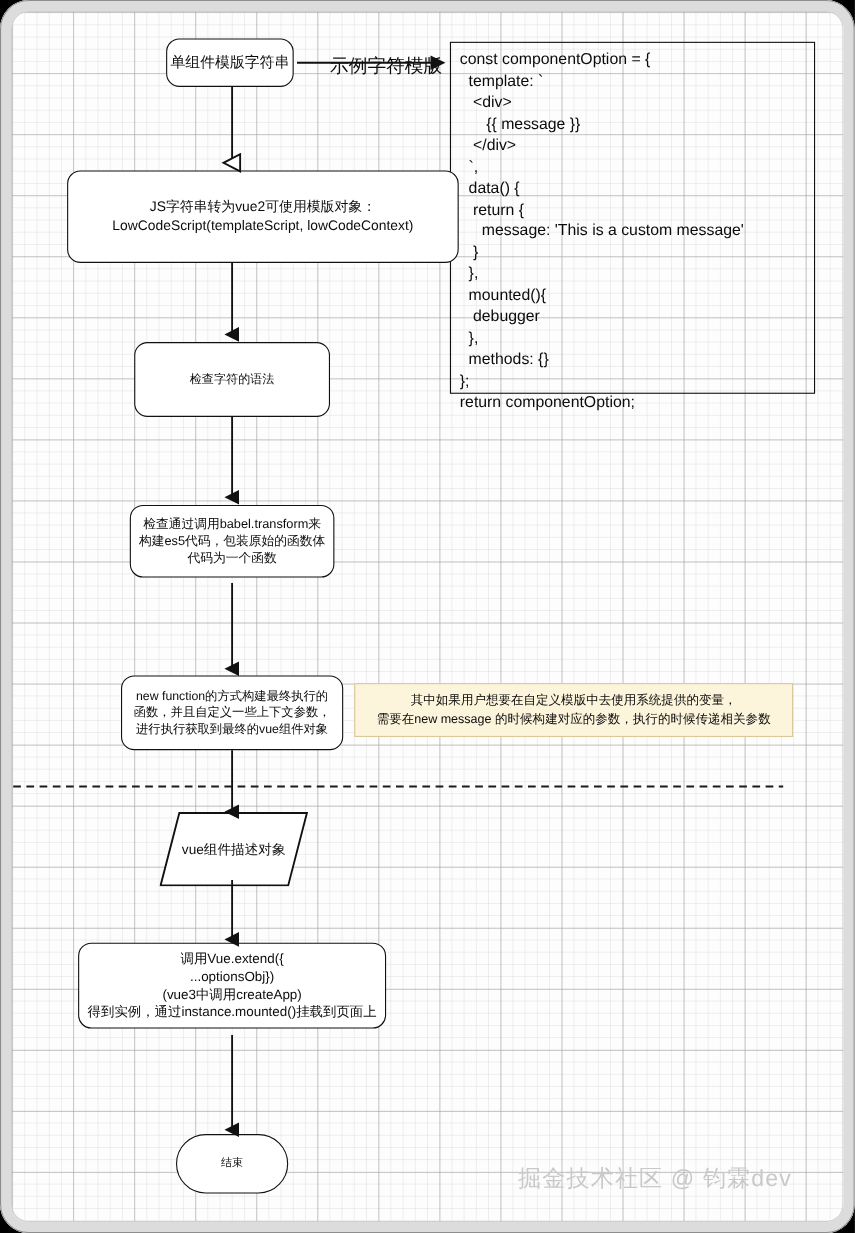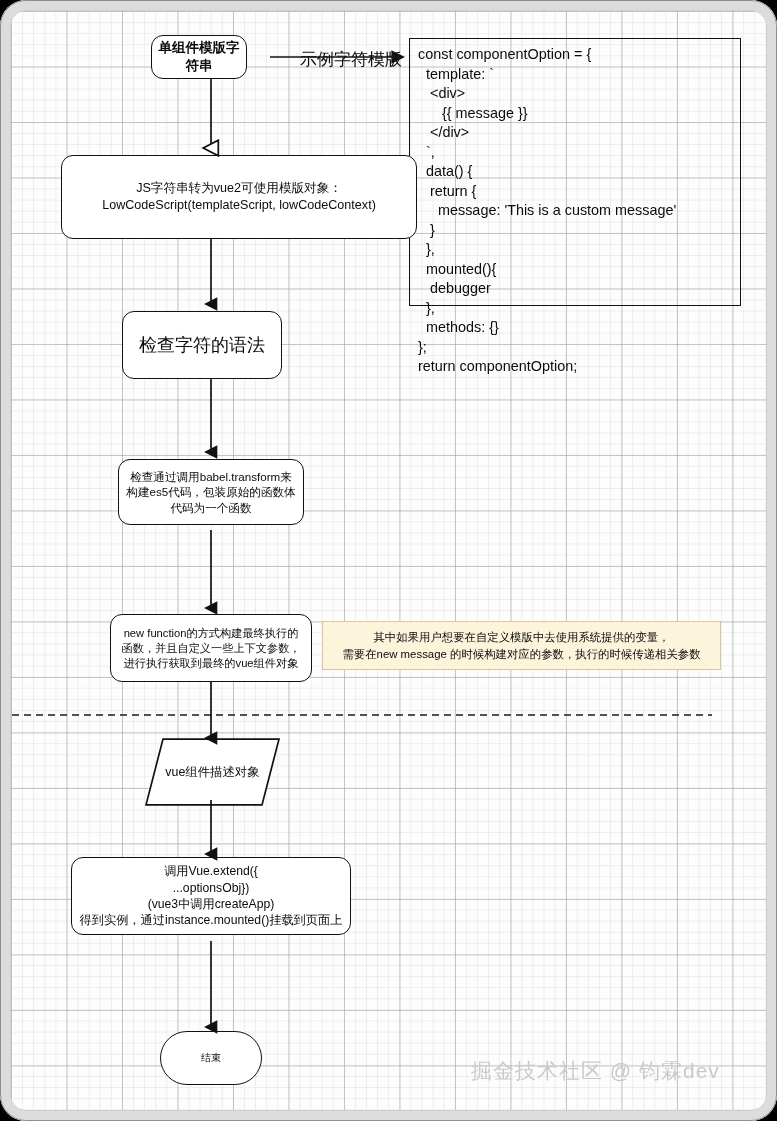--- a/index.html
+++ b/index.html
@@ -196,46 +196,46 @@
 
     <line x1="211" y1="800" x2="211" y2="854" stroke="#111111" stroke-width="1.7" marker-end="url(#arrow-solid)"></line>
 
     <line x1="211" y1="941" x2="211" y2="1027" stroke="#111111" stroke-width="1.7" marker-end="url(#arrow-solid)"></line>
 
     <line x1="12" y1="715" x2="712" y2="715" stroke="#1a1a1a" stroke-width="1.6" stroke-dasharray="7 5"></line>
   </svg>
 
   <div id="diagram">
 
-    <div class="node round" style="left:151px; top:35px; width:96px; height:44px; font-size:13.5px;font-weight:bold;">单组件模版字符串</div>
+    <div class="node round" style="left:151px; top:35px; width:116px; height:44px; font-size:13.5px;">单组件模版字符串</div>
 
     <div class="edge-label" style="left:300px; top:48px; font-size:17px;">示例字符模版</div>
 
-    <div class="codebox" style="left:409px; top:38px; width:332px; height:268px; font-size:14.4px;">const componentOption = {
+    <div class="codebox" style="left:409px; top:38px; width:332px; height:320px; font-size:14.4px;">const componentOption = {
   template: `
    &lt;div&gt;
       {{ message }}
    &lt;/div&gt;
   `,
   data() {
    return {
      message: 'This is a custom message'
    }
   },
   mounted(){
    debugger
   },
   methods: {}
 };
 return componentOption;</div>
 
     <div class="node round" style="left:61px; top:155px; width:356px; height:84px; font-size:12.6px;">JS字符串转为vue2可使用模版对象：
 LowCodeScript(templateScript, lowCodeContext)</div>
 
-    <div class="node round" style="left:122px; top:311px; width:160px; height:68px; font-size:18px;">检查字符的语法</div>
+    <div class="node round" style="left:122px; top:311px; width:178px; height:68px; font-size:11px;">检查字符的语法</div>
 
     <div class="node round" style="left:118px; top:459px; width:186px; height:66px; font-size:11.6px;">检查通过调用babel.transform来
 构建es5代码，包装原始的函数体
 代码为一个函数</div>
 
     <div class="node round" style="left:110px; top:614px; width:202px; height:68px; font-size:11.2px;">new function的方式构建最终执行的
 函数，并且自定义一些上下文参数，
 进行执行获取到最终的vue组件对象</div>
 
     <div class="note" style="left:322px; top:621px; width:399px; height:49px; font-size:11.4px;">其中如果用户想要在自定义模版中去使用系统提供的变量，

